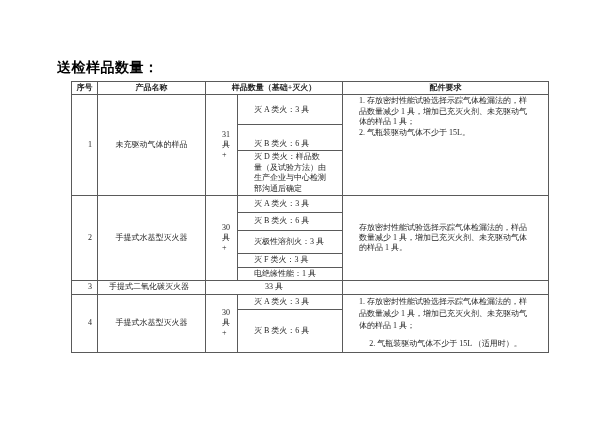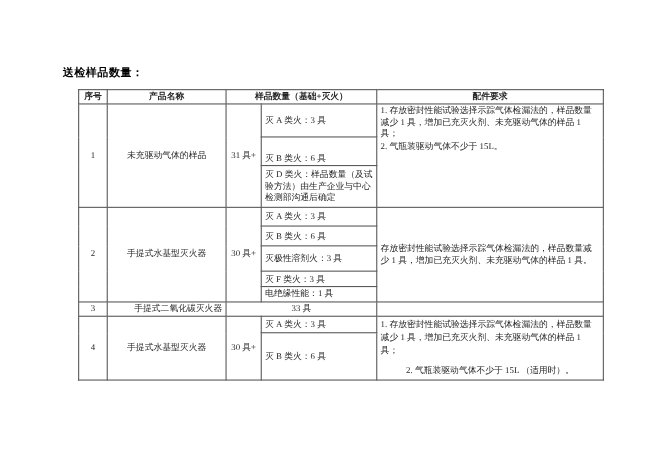--- a/index.html
+++ b/index.html
@@ -4,32 +4,32 @@
 <style>
   html,body{margin:0;padding:0;}
   body{
     width:600px;height:424px;overflow:hidden;background:#ffffff;
     font-family:"Liberation Serif","DejaVu Serif",serif;
     color:#1f1f1f;
     position:relative;
   }
   .doc-title{
     position:absolute;left:57px;top:59px;
-    font-size:10px;font-weight:bold;color:#000;
+    font-size:14px;font-weight:bold;color:#000;
     letter-spacing:0.5px;white-space:nowrap;
   }
   table.sample-table{
     position:absolute;left:71px;top:81px;
     border-collapse:collapse;table-layout:fixed;
     width:477px;
     font-size:8px;line-height:1.3;color:#262626;
   }
   .sample-table td,.sample-table th{
     border:1px solid #5a5a5a;
-    padding:1px 3px;
+    padding:1px 16px;
     overflow:hidden;
     font-weight:normal;
   }
   .sample-table th{
     font-weight:bold;text-align:center;vertical-align:middle;
     padding:1px 2px;white-space:nowrap;
   }
   .c-no{width:26px;} .c-prod{width:108px;} .c-qty{width:32px;}
   .c-det{width:105px;} .c-acc{width:206px;}
   .cell-center{text-align:center;vertical-align:middle;}

